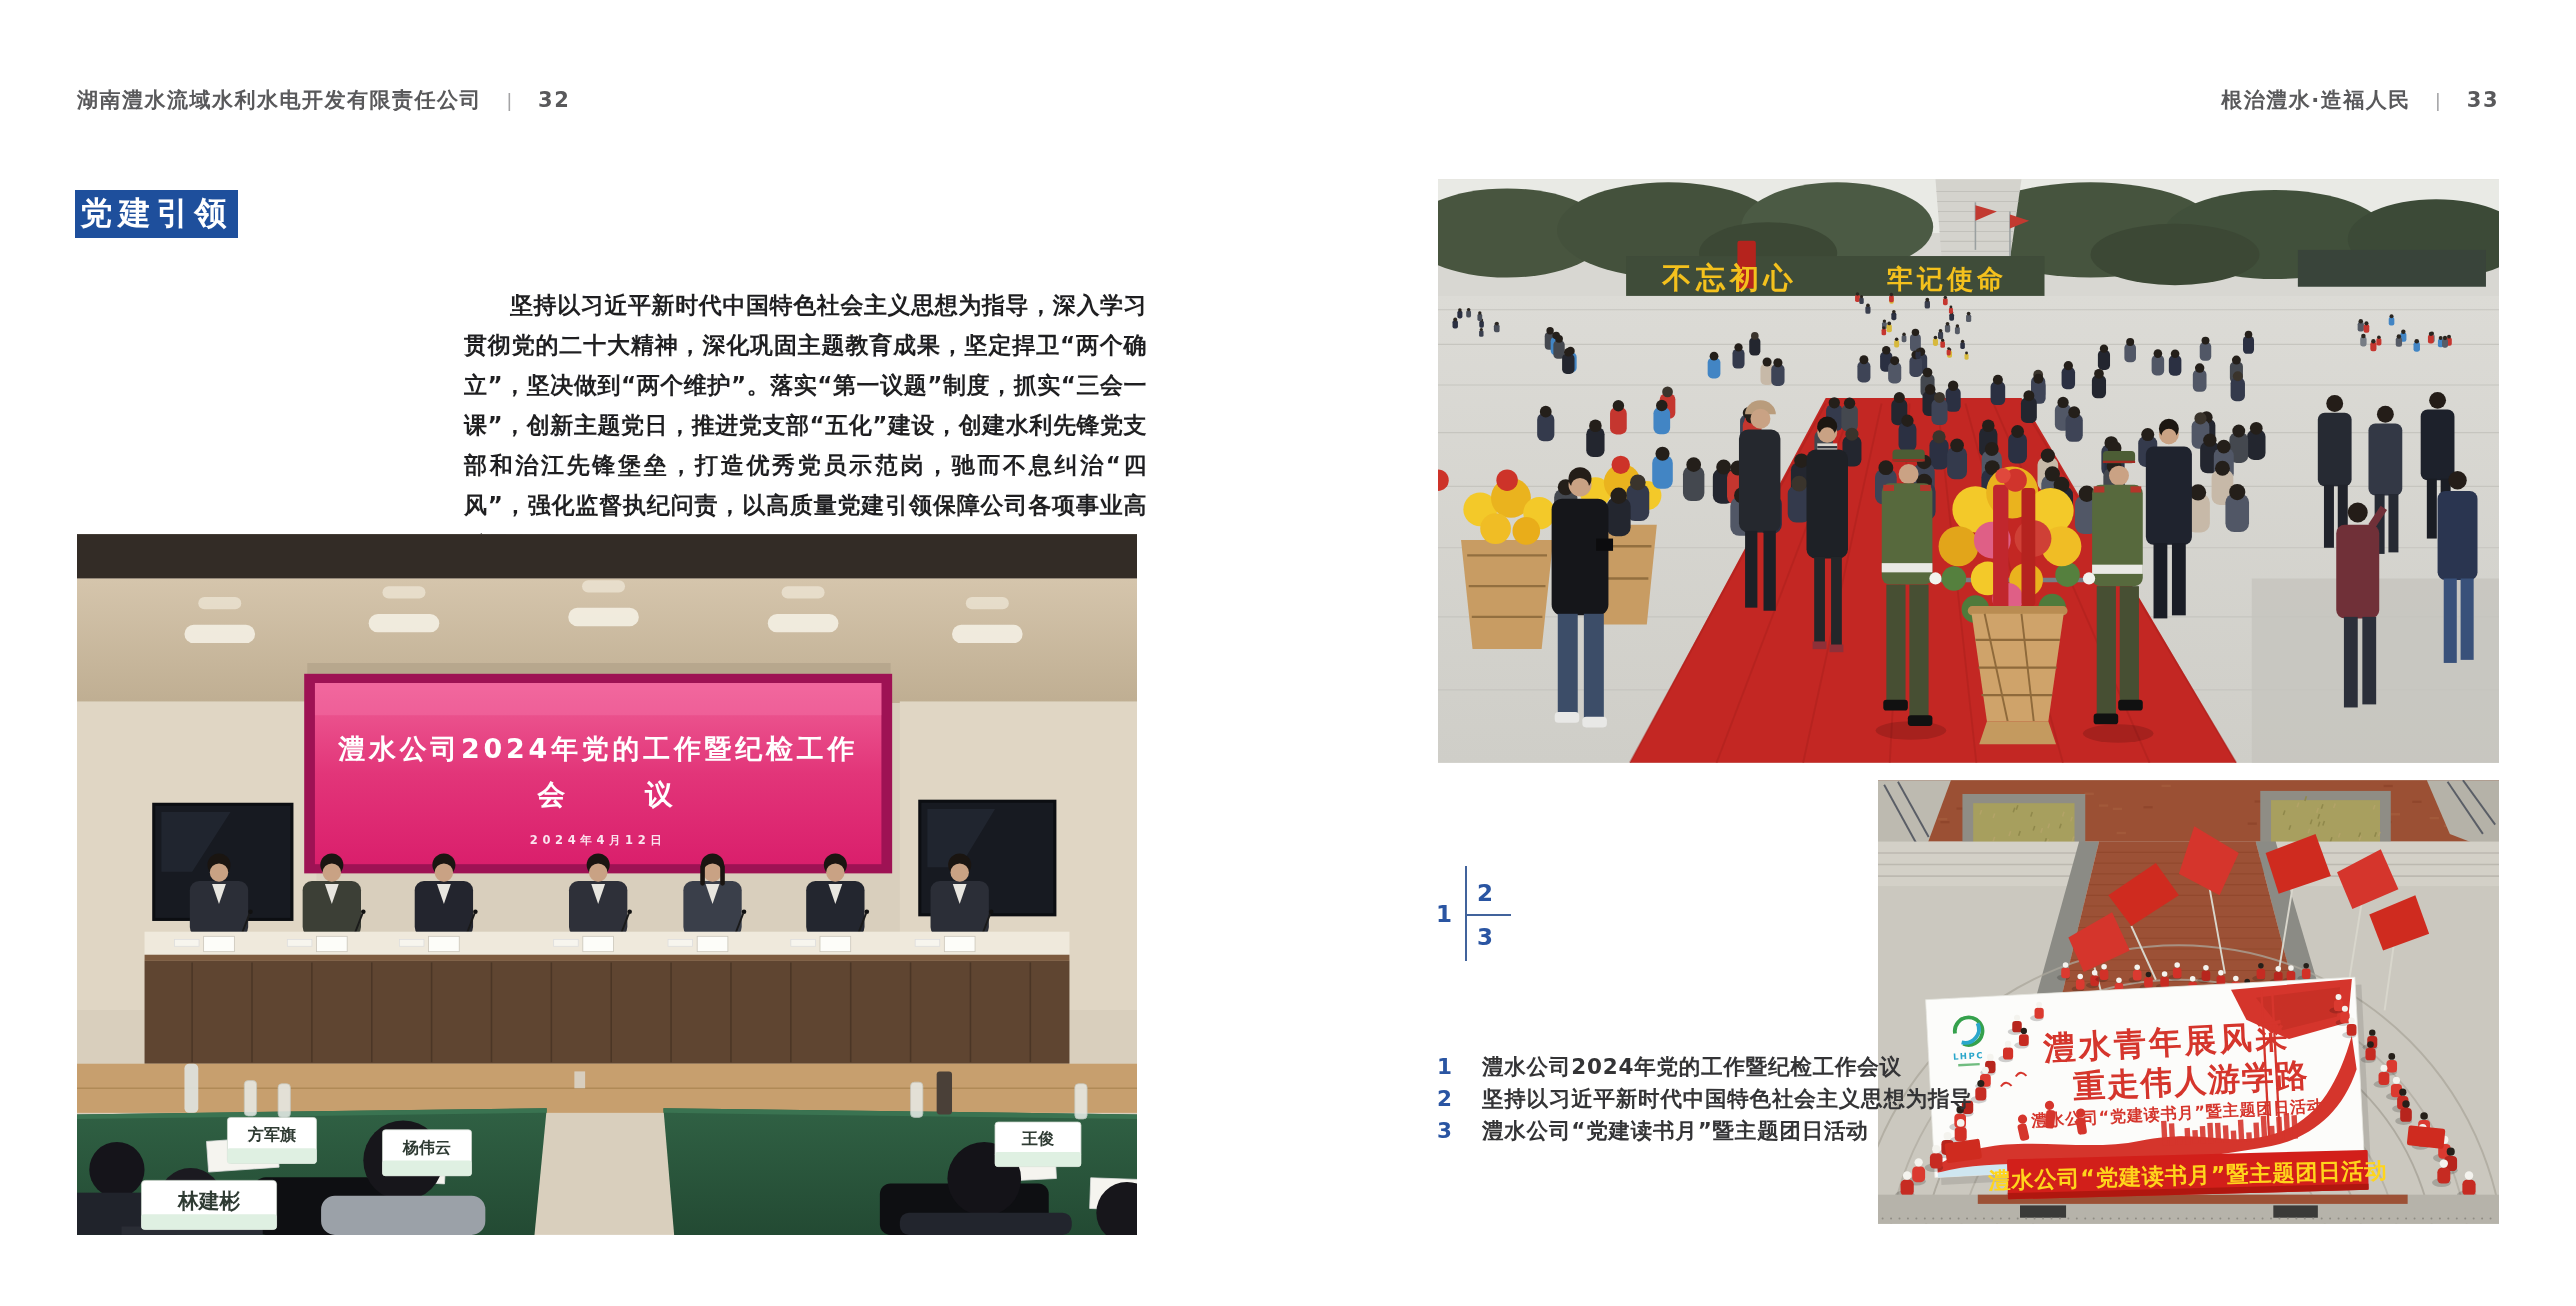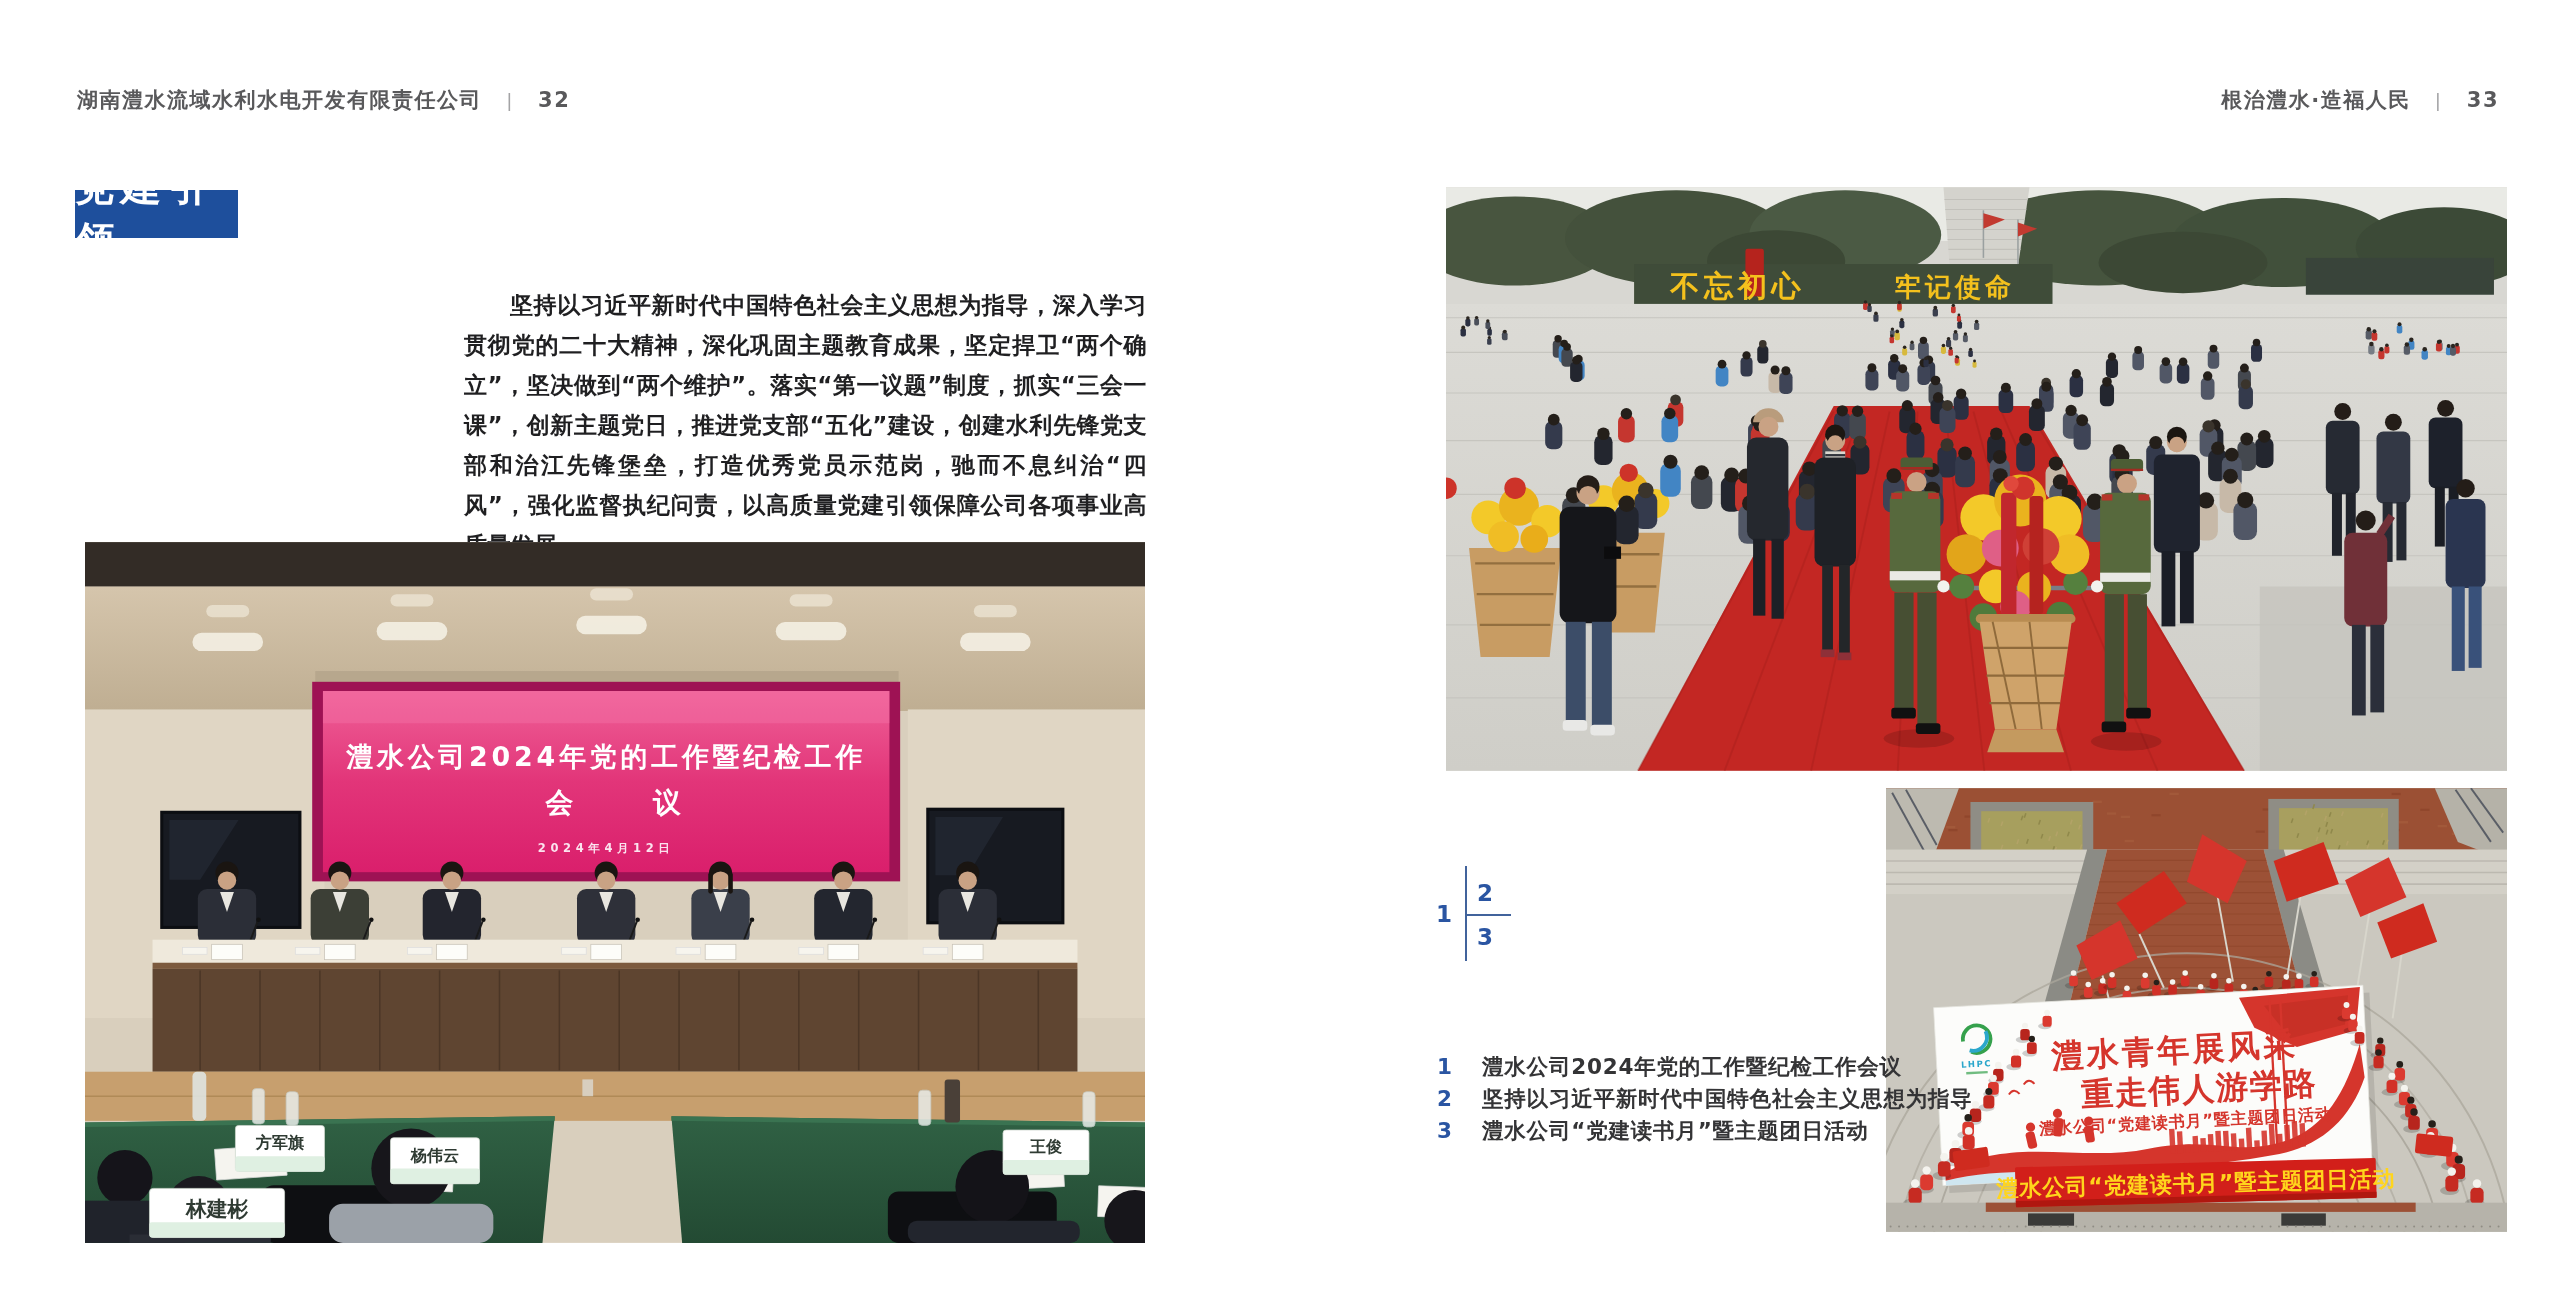--- a/index.html
+++ b/index.html
@@ -4,26 +4,26 @@
 <style>
   html,body{margin:0;padding:0;background:#fff;}
   .spread{position:relative;width:2576px;height:1306px;background:#ffffff;overflow:hidden;
           font-family:"DejaVu Sans","Liberation Sans",sans-serif;}
   .hdr{position:absolute;top:86px;font-size:21px;font-weight:bold;color:#59595b;
        letter-spacing:1.5px;white-space:nowrap;}
   .hdr-left{left:77px;}
   .hdr-right{right:77px;}
   .hdr .sep{color:#a3a3a5;font-weight:normal;margin:0 15.4px;font-size:18.4px;}
   .badge{position:absolute;left:75px;top:190px;width:163px;height:48px;background:#1e4f9c;
-         color:#ffffff;font-size:40px;font-weight:bold;letter-spacing:6.1px;
+         color:#ffffff;font-size:32px;font-weight:bold;letter-spacing:6.1px;
          display:flex;align-items:center;justify-content:center;}
   .body-para{position:absolute;left:464px;top:285px;width:683px;margin:0;
              font-size:23px;line-height:40px;color:#1f1f21;text-align:justify;
              text-indent:2em;font-weight:600;letter-spacing:0.4px;}
-  .photo{position:absolute;margin:8px;border-radius:26px;}
+  .photo{position:absolute;margin:0;border-radius:26px;}
   .photo svg{display:block;width:100%;height:100%;}
   .photo1{left:77px;top:534px;width:1060px;height:701px;}
   .photo2{left:1438px;top:179px;width:1061px;height:584px;}
   .photo3{left:1878px;top:780px;width:621px;height:444px;}
   .key-num{position:absolute;font-size:23px;font-weight:bold;color:#2a55a2;}
   .key-line{position:absolute;background:#41639c;}
   .captions{position:absolute;left:1437px;top:1050px;}
   .cap-row{display:flex;align-items:center;height:32px;font-size:21.5px;}
   .cap-row .n{color:#2a55a2;font-weight:bold;width:26px;flex:none;}
   .cap-row .t{color:#343436;font-weight:600;letter-spacing:0.8px;white-space:nowrap;margin-left:19px;}

